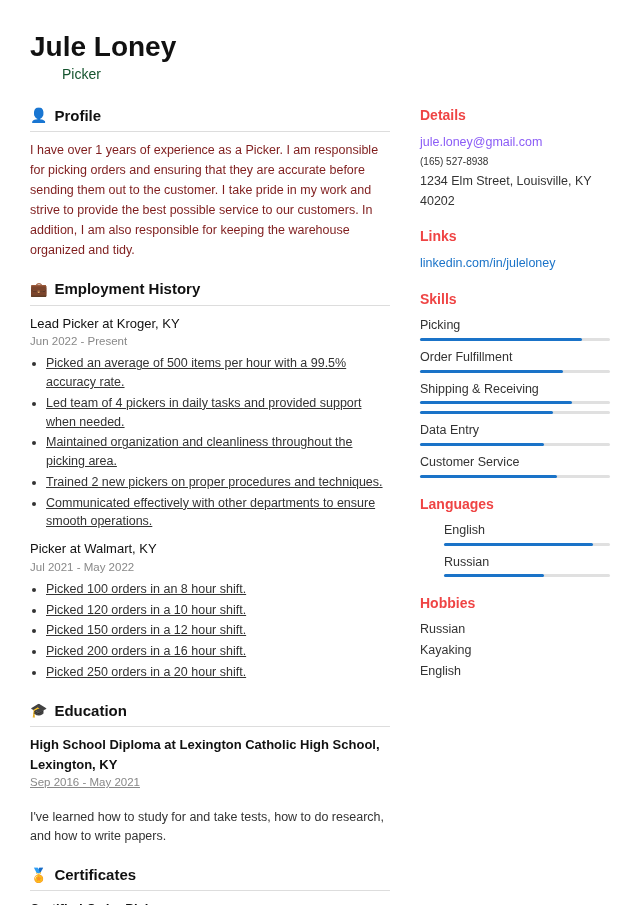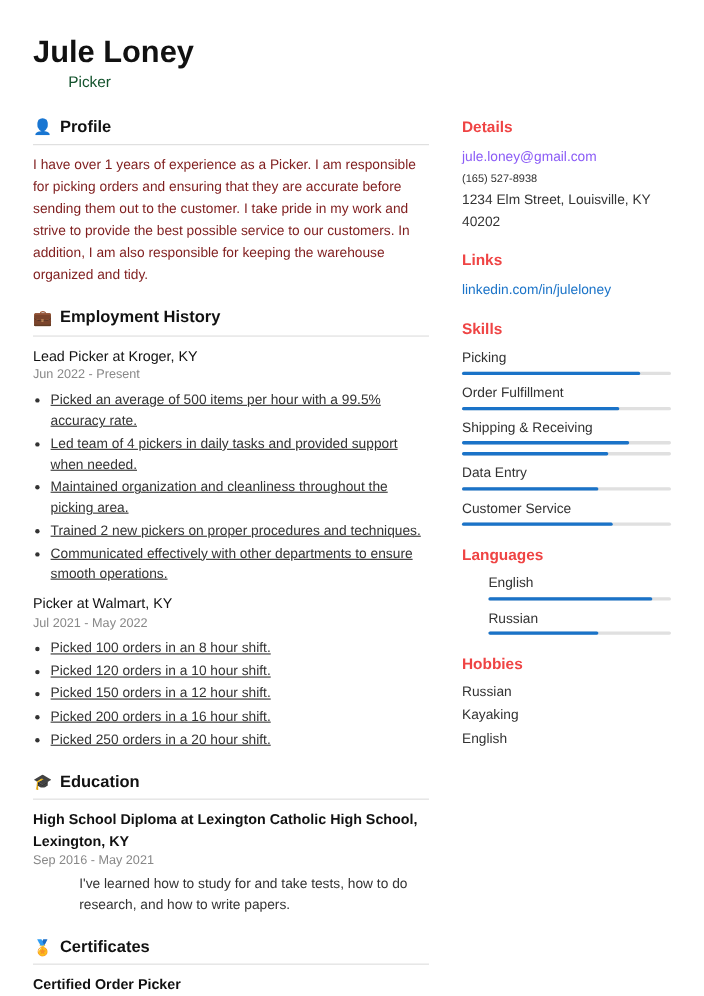--- a/index.html
+++ b/index.html
@@ -89,26 +89,26 @@
     }
     .edu-title {
       font-weight: 700;
       font-size: 13px;
       color: #111;
       margin-top: 8px;
     }
     .edu-dates {
       font-size: 11.5px;
       color: #888;
-      margin-bottom: 3px;
+      margin-bottom: 17px;
+      text-decoration: underline;
     }
     .edu-text {
       font-size: 12.5px;
       color: #333;
-      margin-left: 42px;
     }
     .cert-title {
       font-weight: 700;
       font-size: 13px;
       color: #111;
       margin-top: 6px;
     }
     .cert-date {
       font-size: 11.5px;
       color: #888;

